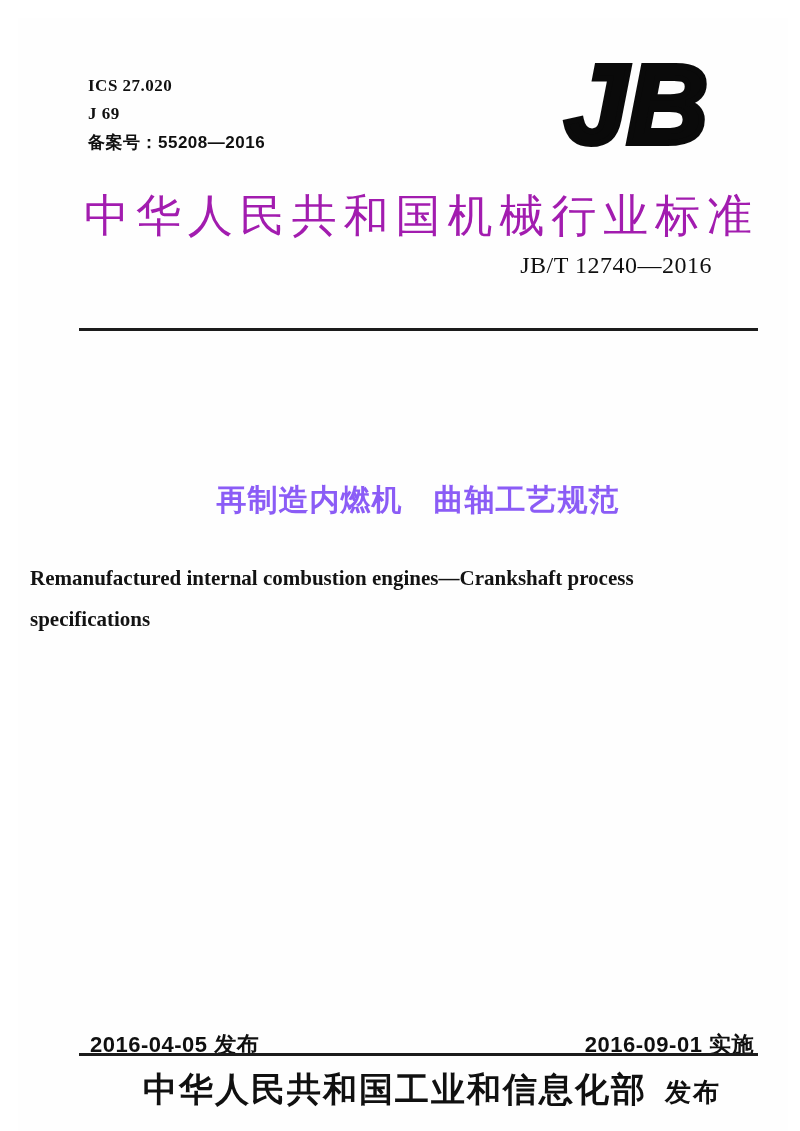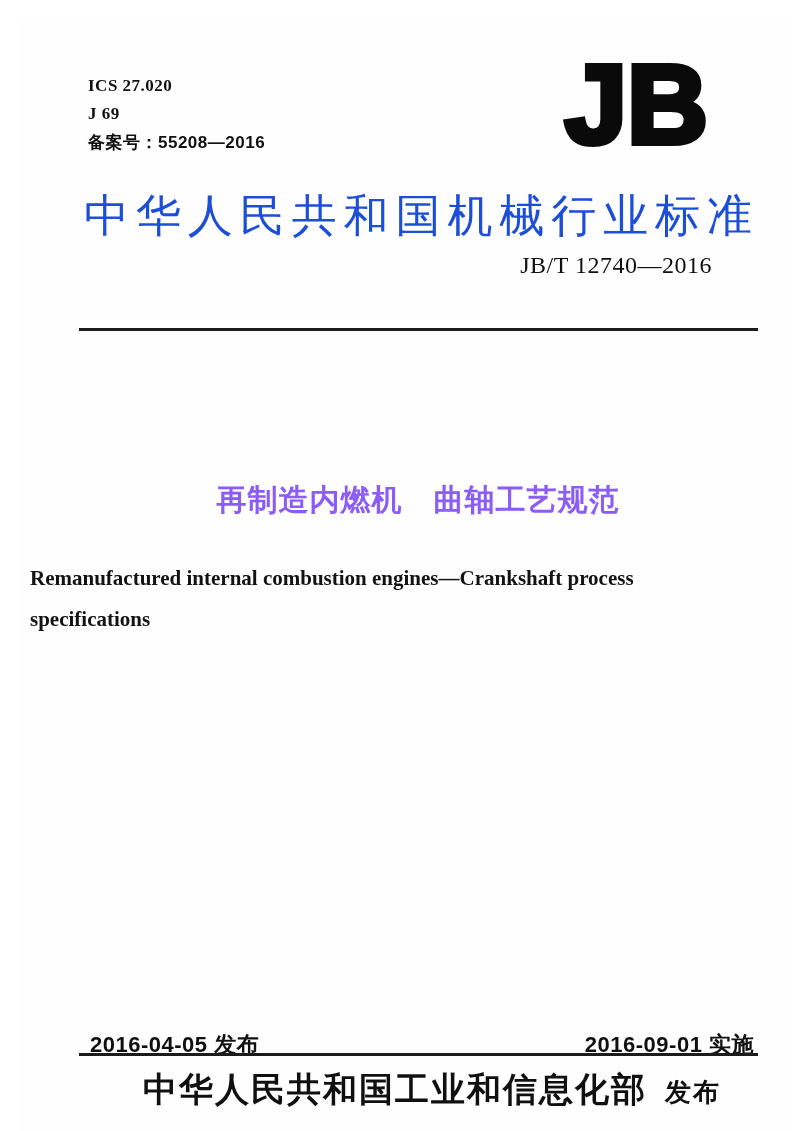--- a/index.html
+++ b/index.html
@@ -50,30 +50,31 @@
     position: absolute;
     top: 22px;
     right: 104px;
     font-family: "Liberation Sans", "DejaVu Sans", sans-serif;
     font-weight: bold;
     font-size: 112px;
     line-height: 1.05;
     color: #0a0a0a;
     -webkit-text-stroke: 6px #0a0a0a;
     letter-spacing: 0;
+    font-style: italic;
   }
 
   
   .org-title {
     position: absolute;
     top: 167px; left: 60px; right: 60px;
     font-size: 45px;
     line-height: 1.1;
     font-weight: normal;
-    color: #1d4ed8;
+    color: #a21caf;
     text-align: justify;
     text-align-last: justify;
     white-space: nowrap;
     text-justify: inter-character;
   }
 
   .std-number {
     position: absolute;
     top: 228px; right: 100px;
     font-family: "Liberation Serif", "DejaVu Serif", serif;

